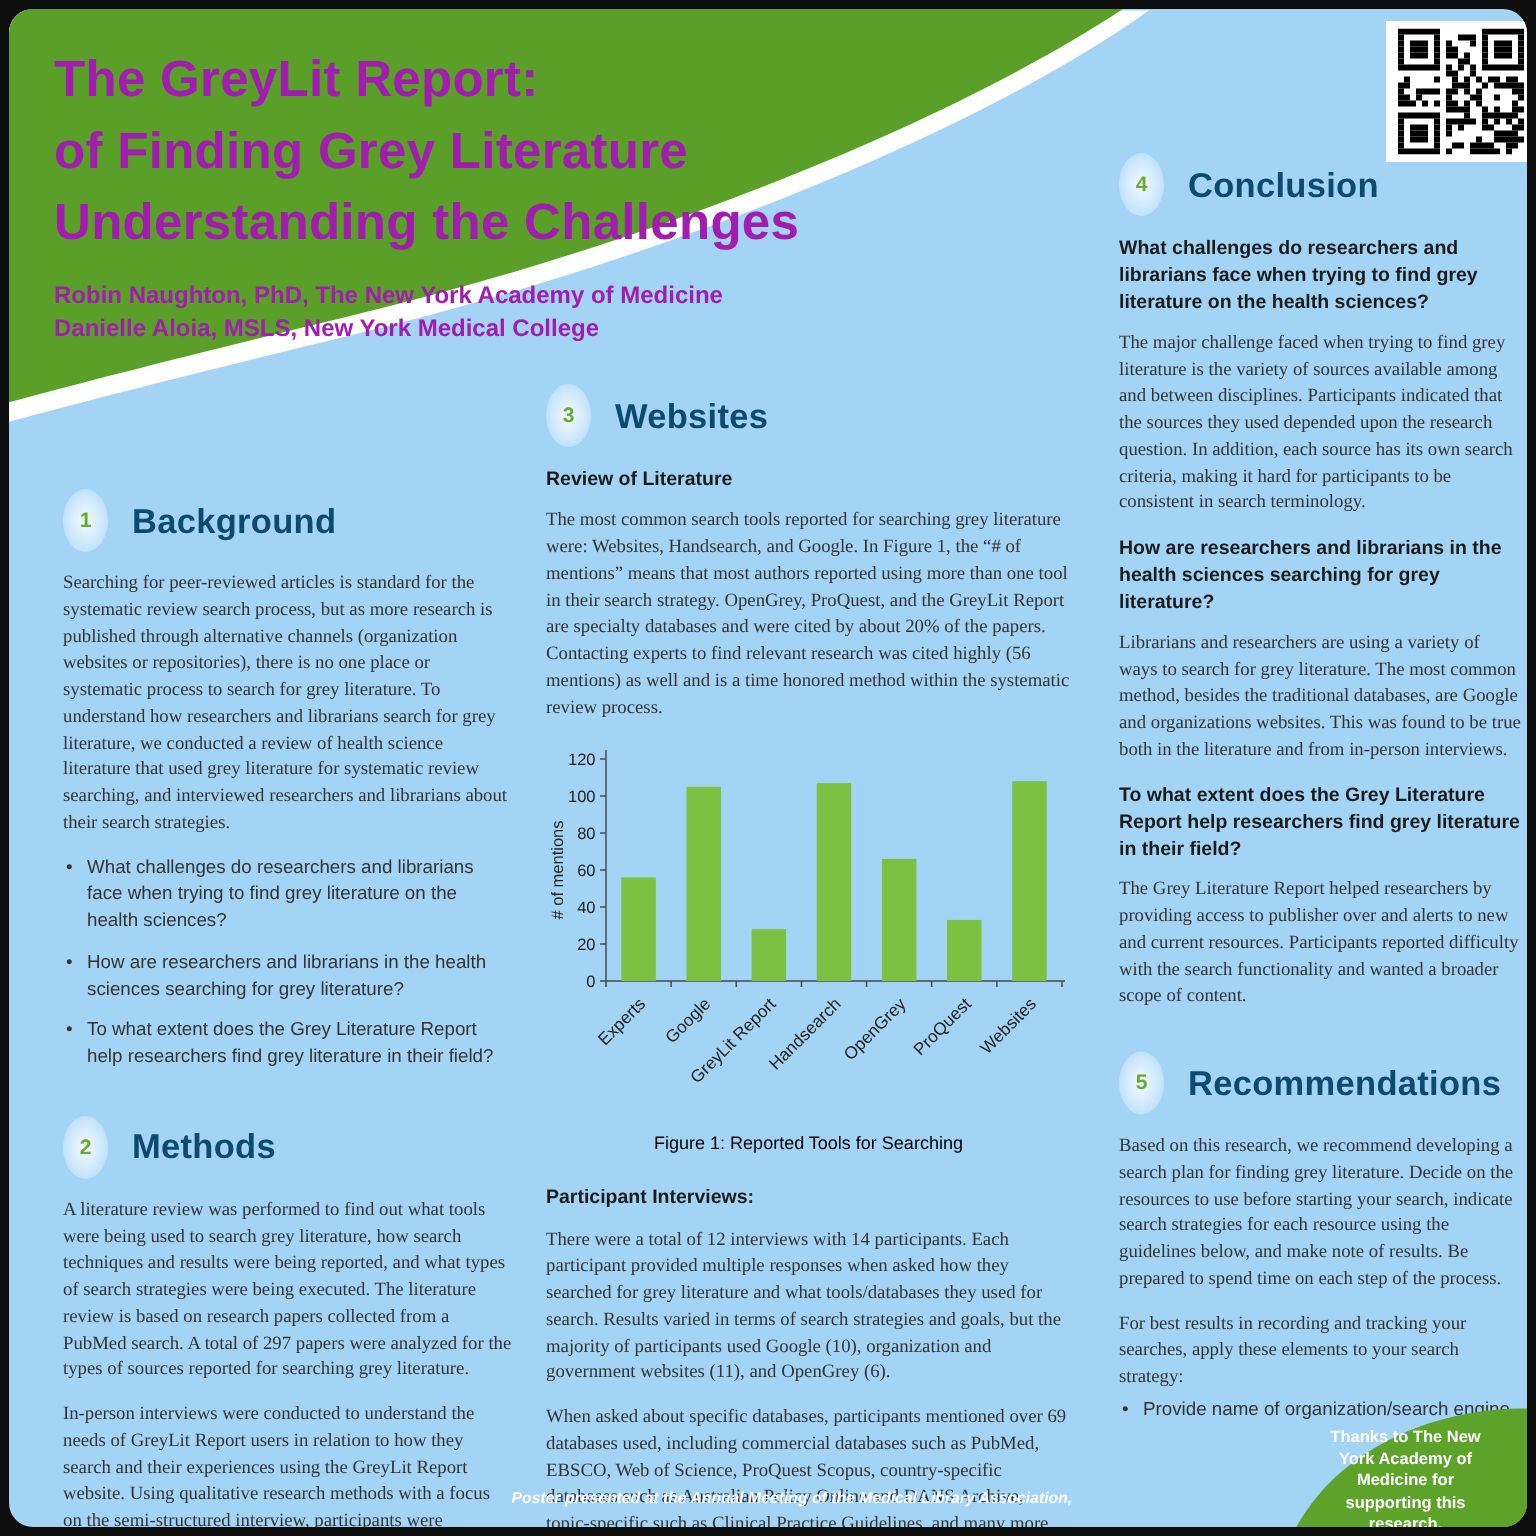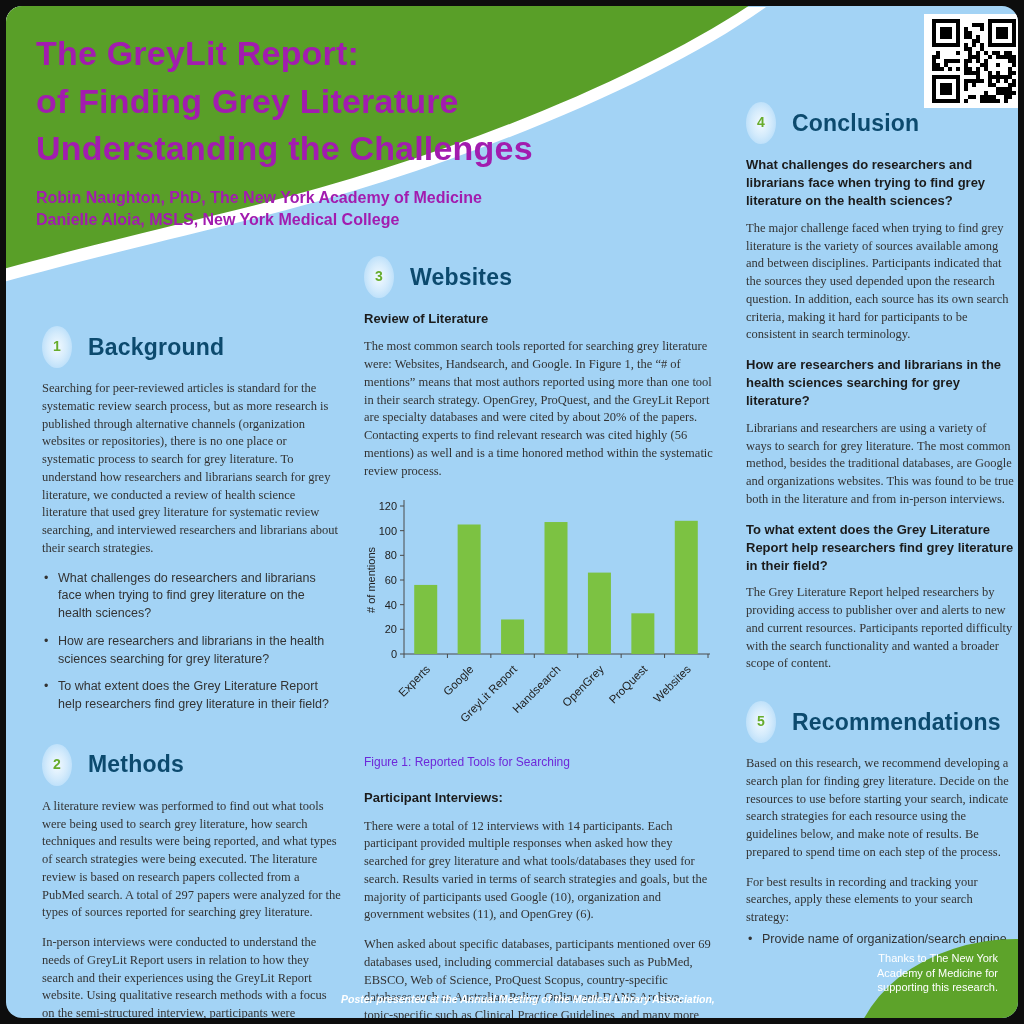--- a/index.html
+++ b/index.html
@@ -20,24 +20,24 @@
   .sec-title{margin-left:16px;color:#0c4a6e;font-size:23px;font-weight:bold;letter-spacing:.2px;}
   .body-p{margin:0 0 12px 0;font-family:Liberation Serif, serif;}
   .sub-head{font-weight:bold;color:#1b1b1b;margin:2px 0 10px 0;font-size:13px;}
   .q{font-weight:bold;color:#1b1b1b;margin:0 0 10px 0;font-size:13px;line-height:1.38;}
   ul.blist{list-style:none;margin:0 0 14px 0;padding:0;}
   ul.blist li{position:relative;padding-left:16px;margin-bottom:10px;}
   ul.blist.tight li{margin-bottom:2px;}
   ul.blist li::before{content:"\2022";position:absolute;left:2px;top:0;}
   .chart-wrap{margin-top:6px;}
   svg text{font-family:"Liberation Sans",sans-serif;fill:#222;}
-  .fig-caption{text-align:left;font-size:12px;color:#6d28d9;margin:4px 0 18px 0;}
+  .fig-caption{text-align:center;font-size:12px;color:#000000;margin:4px 0 18px 0;}
   .footer-note{position:absolute;left:335px;top:986px;width:380px;text-align:left;color:#fff;font-size:10.5px;font-weight:bold;font-style:italic;line-height:1.5;}
   .thanks-ellipse{position:absolute;left:845px;top:933px;width:330px;height:260px;border-radius:50%;background:#5da32a;}
-  .thanks-text{position:absolute;left:25px;top:12px;width:122px;text-align:right;color:#fff;font-size:11px;font-weight:normal;line-height:1.32;}
+  .thanks-text{position:absolute;left:25px;top:12px;width:122px;text-align:center;color:#fff;font-size:11px;font-weight:bold;line-height:1.32;}
   .spacer-lg{height:16px;}
 </style>
 </head>
 <body>
 
 <div class="frame">
   <div class="poster">
 
     <svg class="banner-svg" width="780" height="320">
       <path d="M-10,-12 L760,-12 C645,70 430,156 230,204 C140,226 55,247 -10,265 Z" fill="#ffffff" transform="translate(0,13)"></path>

